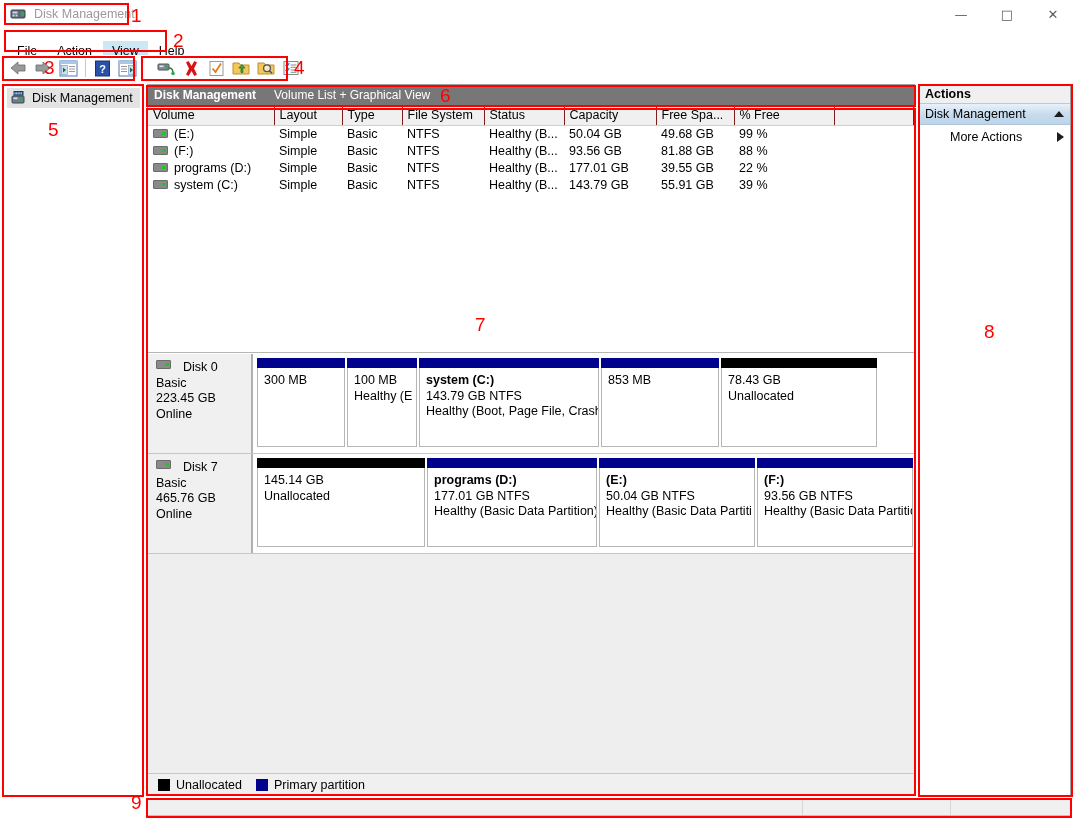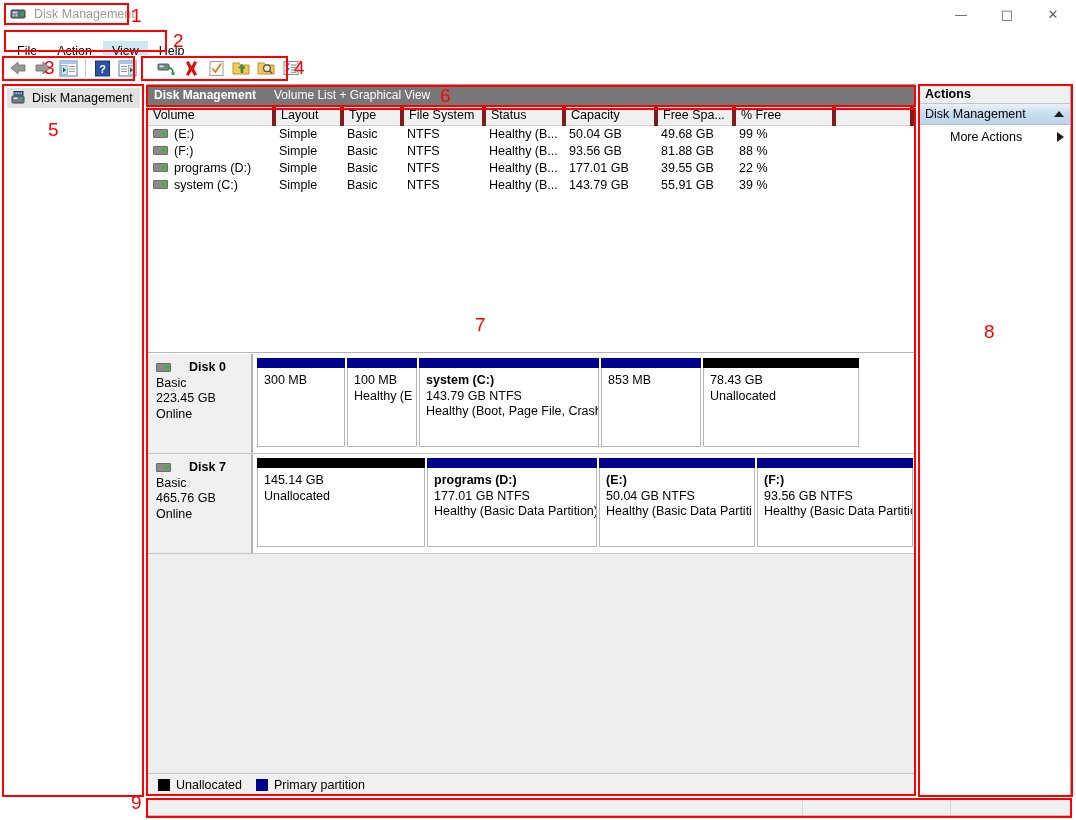--- a/index.html
+++ b/index.html
@@ -84,21 +84,21 @@
   #center-header .ch-title { font-weight: bold; padding-left: 6px; }
   #center-header .ch-sub { padding-left: 18px; font-weight: normal; }
 
   
   #vol-list {
     flex: none; height: 248px; background: #ffffff;
     border-bottom: 1px solid #b5b5b5; overflow: hidden;
   }
   table.vt { border-collapse: collapse; width: 100%; table-layout: fixed; }
   table.vt th {
-    background: #f0f0f0; border-right: 4px solid #7f1d1d; border-bottom: 1px solid #d0d0d0;
+    background: #f0f0f0; border-right: 1px solid #7f1d1d; border-bottom: 1px solid #d0d0d0;
     font-weight: normal; text-align: left; font-size: 12.5px; height: 20px;
     padding: 0 0 0 5px; color: #000; overflow: hidden; white-space: nowrap;
   }
   table.vt td {
     font-size: 12.5px; height: 17px; padding: 0 0 0 5px;
     white-space: nowrap; overflow: hidden; color: #000;
   }
   td.volcell { padding-left: 4px; }
   .vol-inner { display: flex; align-items: center; gap: 6px; }
 
@@ -119,21 +119,21 @@
   }
   .disk-row {
     display: flex; height: 100px; background: #ffffff;
     border-bottom: 1px solid #c6c6c6;
   }
   .disk-info {
     width: 105px; flex: none; background: #f0f0f0;
     border-right: 2px solid #b0b0b0; padding: 6px 8px 0 8px;
     font-size: 12.5px; line-height: 15.5px;
   }
-  .disk-info .dname { display: flex; align-items: center; gap: 18px; font-weight: bold; }
+  .disk-info .dname { display: flex; gap: 12px; font-weight: normal; }
   .disk-parts { flex: 1; display: flex; padding: 4px 4px 6px 4px; gap: 2px; }
   .part {
     display: flex; flex-direction: column; flex: none;
     background: #ffffff;
   }
   .part .bar { height: 10px; flex: none; }
   .part .bar.primary { background: #00018c; }
   .part .bar.unalloc { background: #000000; }
   .part .body {
     flex: 1; border: 1px solid #b6b6b6; border-top: none;
@@ -468,21 +468,21 @@
                 </div>
               </div>
               <div class="part" style="width: 180px;">
                 <div class="bar primary"></div>
                 <div class="body">
                   <div class="p1">system  (C:)</div>
                   <div>143.79 GB NTFS</div>
                   <div>Healthy (Boot, Page File, Crash</div>
                 </div>
               </div>
-              <div class="part" style="width: 100px; justify-content: center;">
+              <div class="part" style="width: 118px; justify-content: center;">
                 <div class="bar primary"></div>
                 <div class="body">
                   <div>853 MB</div>
                   <div></div>
                 </div>
               </div>
               <div class="part" style="width: 156px;">
                 <div class="bar unalloc"></div>
                 <div class="body">
                   <div>78.43 GB</div>

